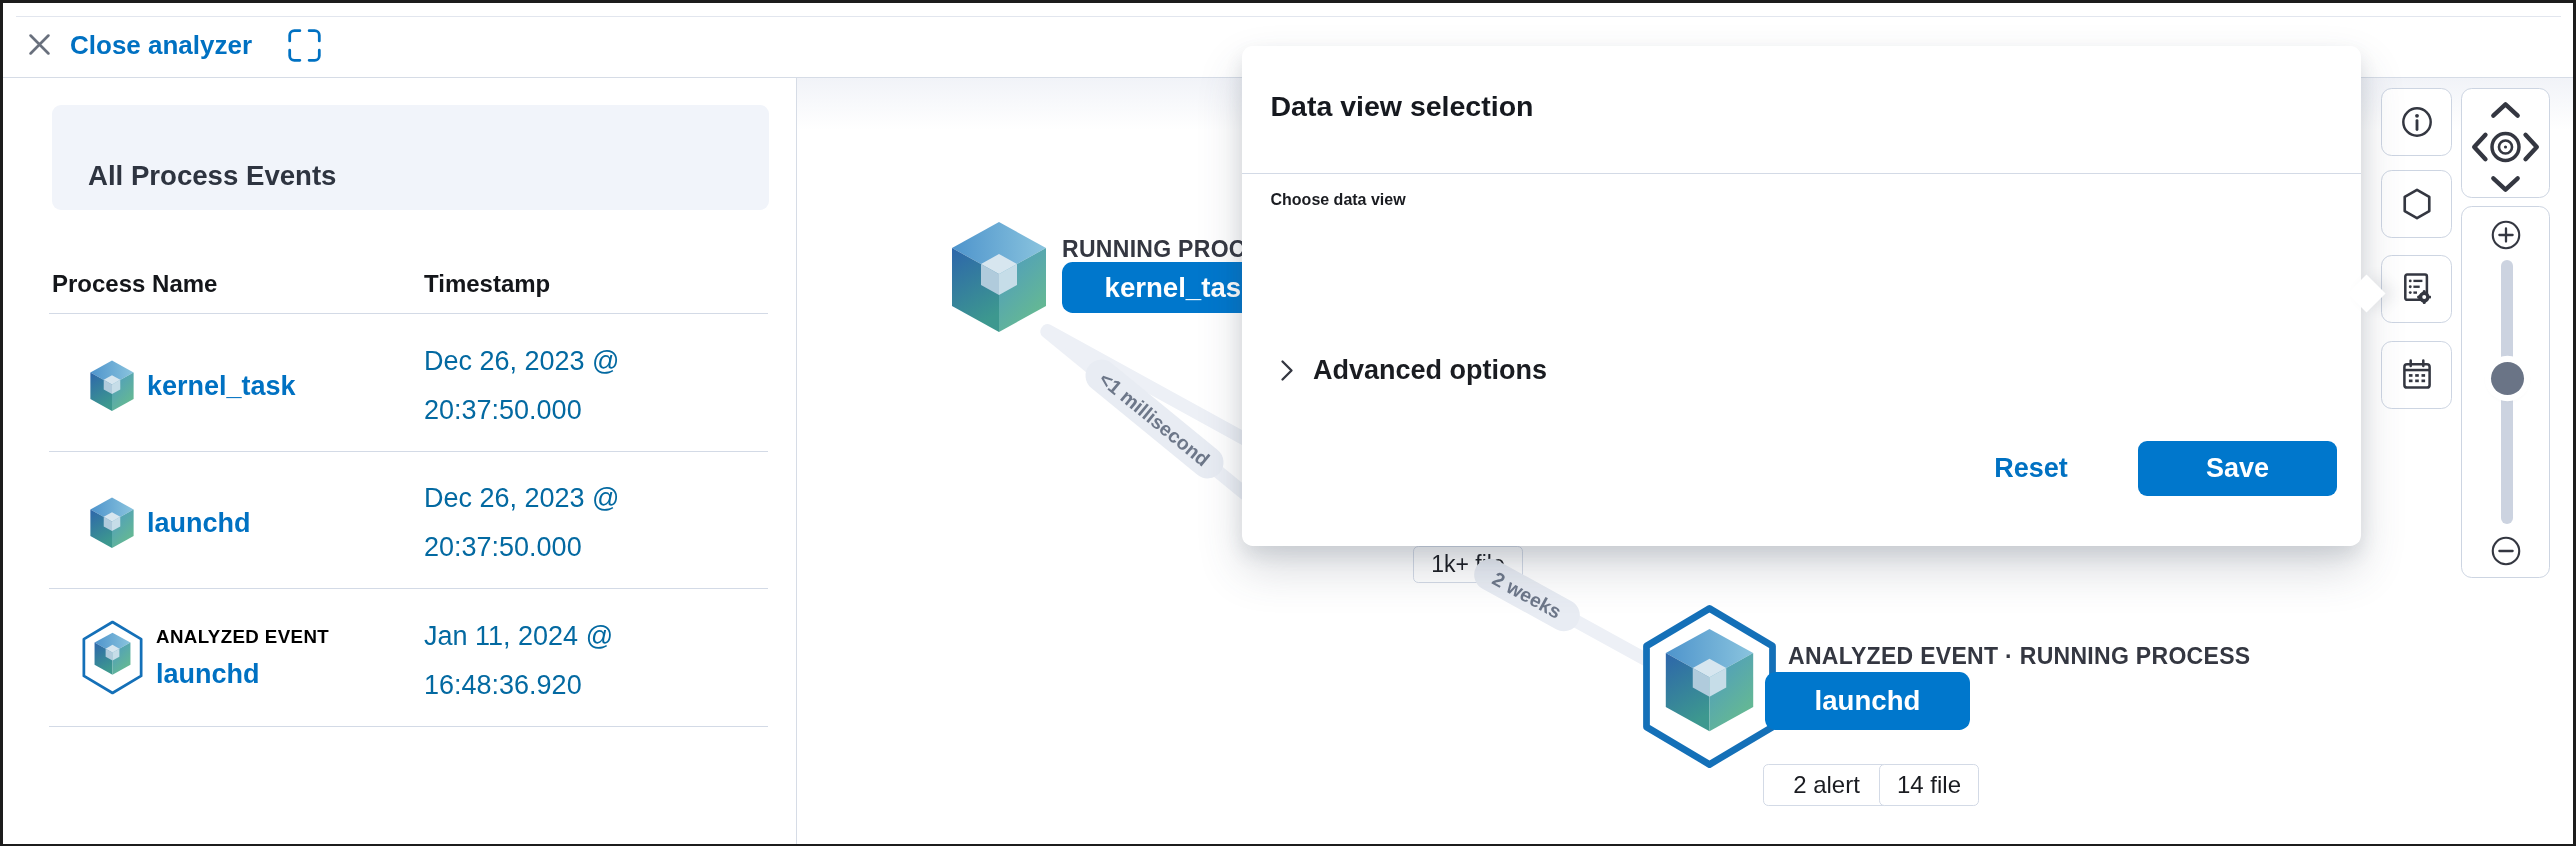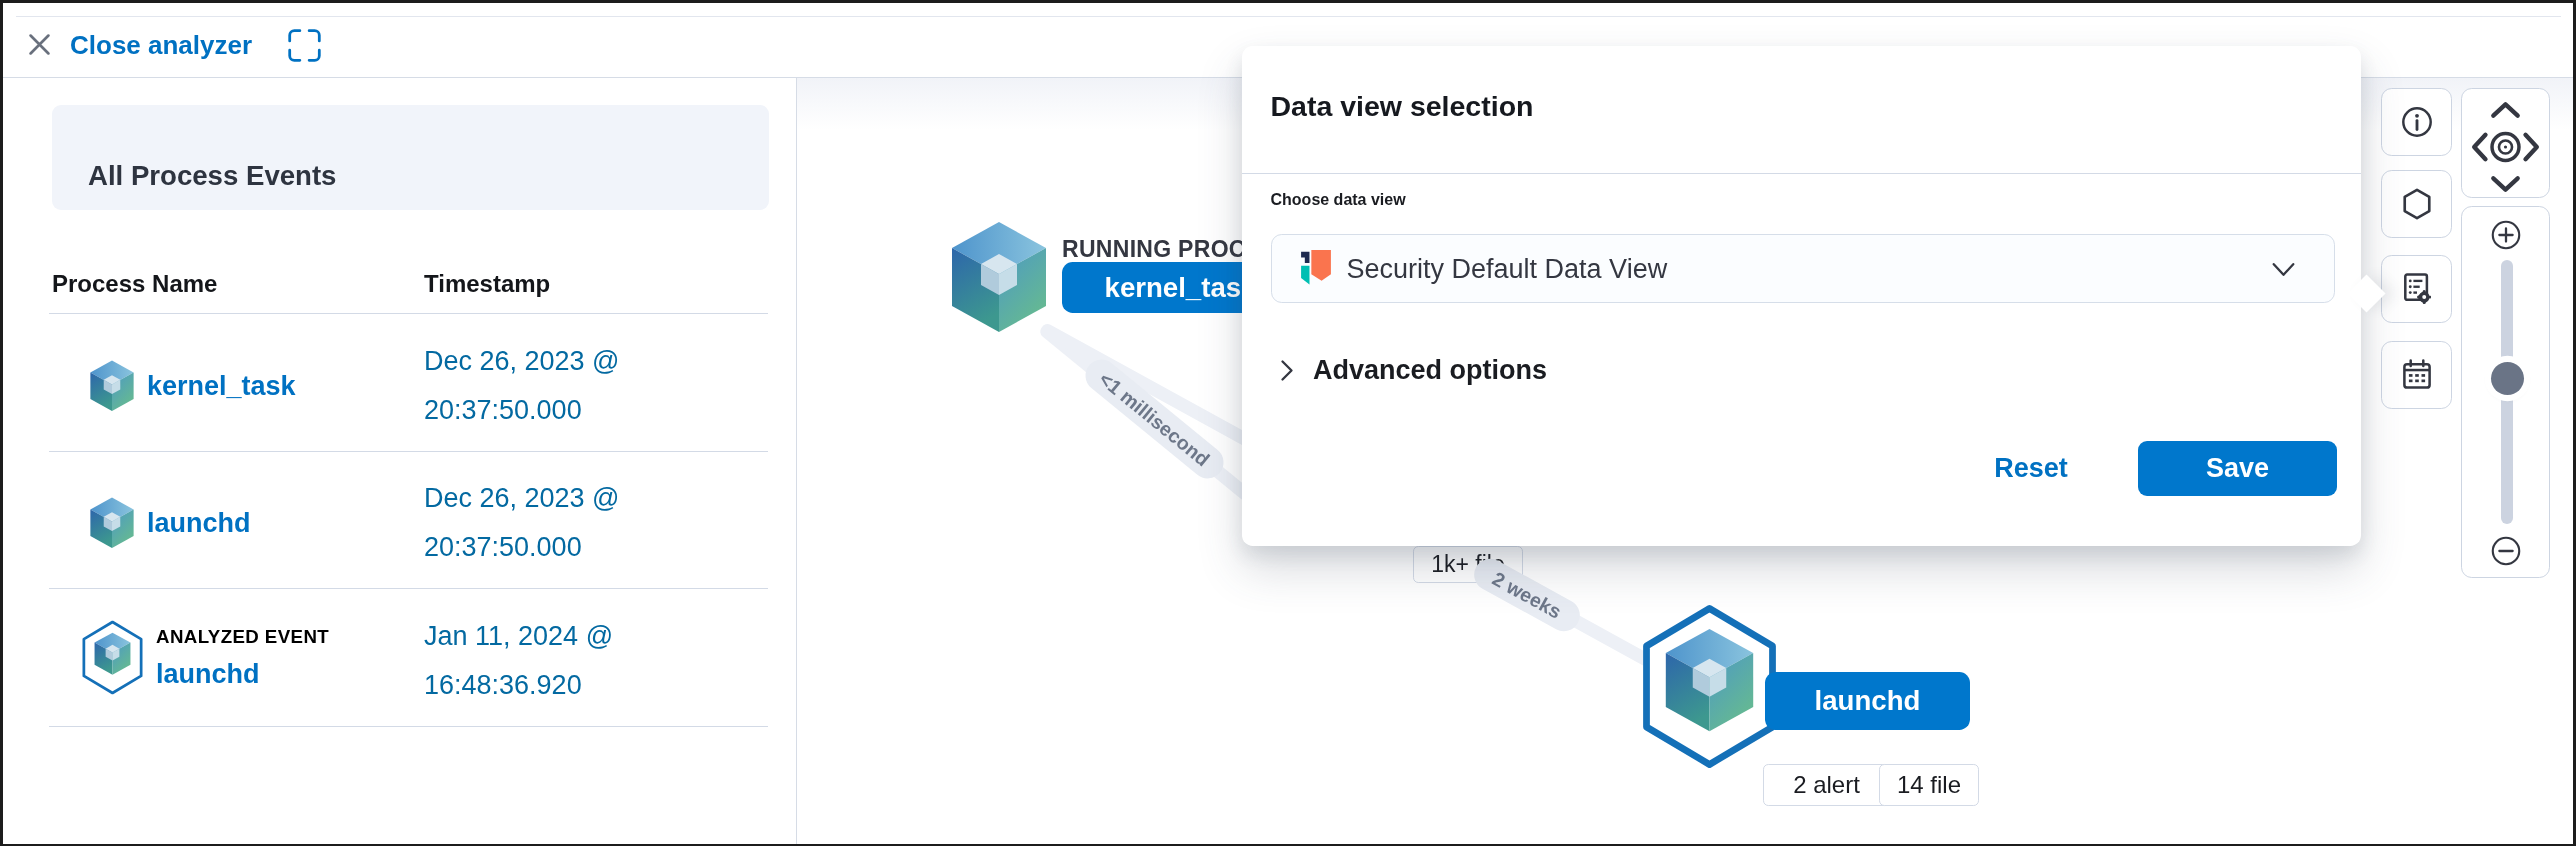--- a/index.html
+++ b/index.html
@@ -159,41 +159,31 @@
     </svg>
   <div class="abs node-type" style="left:1059px;top:233px;">RUNNING PROCESS</div>
   <div class="abs node-pill" style="left:1059px;top:259px;width:237px;height:51px;">kernel_task</div>
 
   <svg class="abs" style="left:1630px;top:601px;" width="153" height="165" viewBox="0 0 100 110">
     <polygon points="50,3 92,28 92,82 50,107 8,82 8,28" fill="#fff" stroke="#1470b8" stroke-width="4.5" stroke-linejoin="round"></polygon>
     <g transform="translate(19,16) scale(0.62)">
         <use href="#cube"></use>
       </g>
   </svg>
+  <div class="abs node-type" style="left:1785px;top:640px;">ANALYZED EVENT · RUNNING PROCESS</div>
   <div class="abs node-pill" style="left:1762px;top:669px;width:205px;height:58px;">launchd</div>
   <div class="abs count-badge" style="left:1760px;top:761px;width:127px;height:42px;font-size:24px;">2 alert</div>
   <div class="abs count-badge" style="left:1876px;top:761px;width:100px;height:42px;font-size:24px;">14 file</div>
 
   <div class="abs pop-arrow"></div>
   <div class="abs popover">
     <div class="title">Data view selection</div>
     <div class="titledv"></div>
     <div class="fieldlabel">Choose data view</div>
 
-    <div class="ddown">
-      <svg style="position:absolute;left:27px;top:15px;" width="34" height="41" viewBox="0 0 36 44">
-        <path d="M13,0 H34 V26 L24,33 13,26 Z" fill="#fa744e"></path>
-        <path d="M2,17 H11 V37 L2,30 Z" fill="#00bfb3"></path>
-        <path d="M2,2 H11 V14 H6 V8 H2 Z" fill="#1e2b50"></path>
-      </svg>
-      <div class="val">Security Default Data View</div>
-      <svg style="position:absolute;right:37px;top:23px;" width="27" height="23" viewBox="0 0 30 26">
-        <polyline points="4,7 15,19 26,7" fill="none" stroke="#343741" stroke-width="2.6" stroke-linecap="round" stroke-linejoin="round"></polyline>
-      </svg>
-    </div>
 
     <div class="advrow">
       <svg width="18" height="27" viewBox="0 0 20 30">
         <polyline points="5,5 15,15 5,25" fill="none" stroke="#343741" stroke-width="2.6" stroke-linecap="round" stroke-linejoin="round"></polyline>
       </svg>
       <span class="lbl">Advanced options</span>
     </div>
 
     <div class="reset-btn">Reset</div>
     <div class="save-btn">Save</div>

